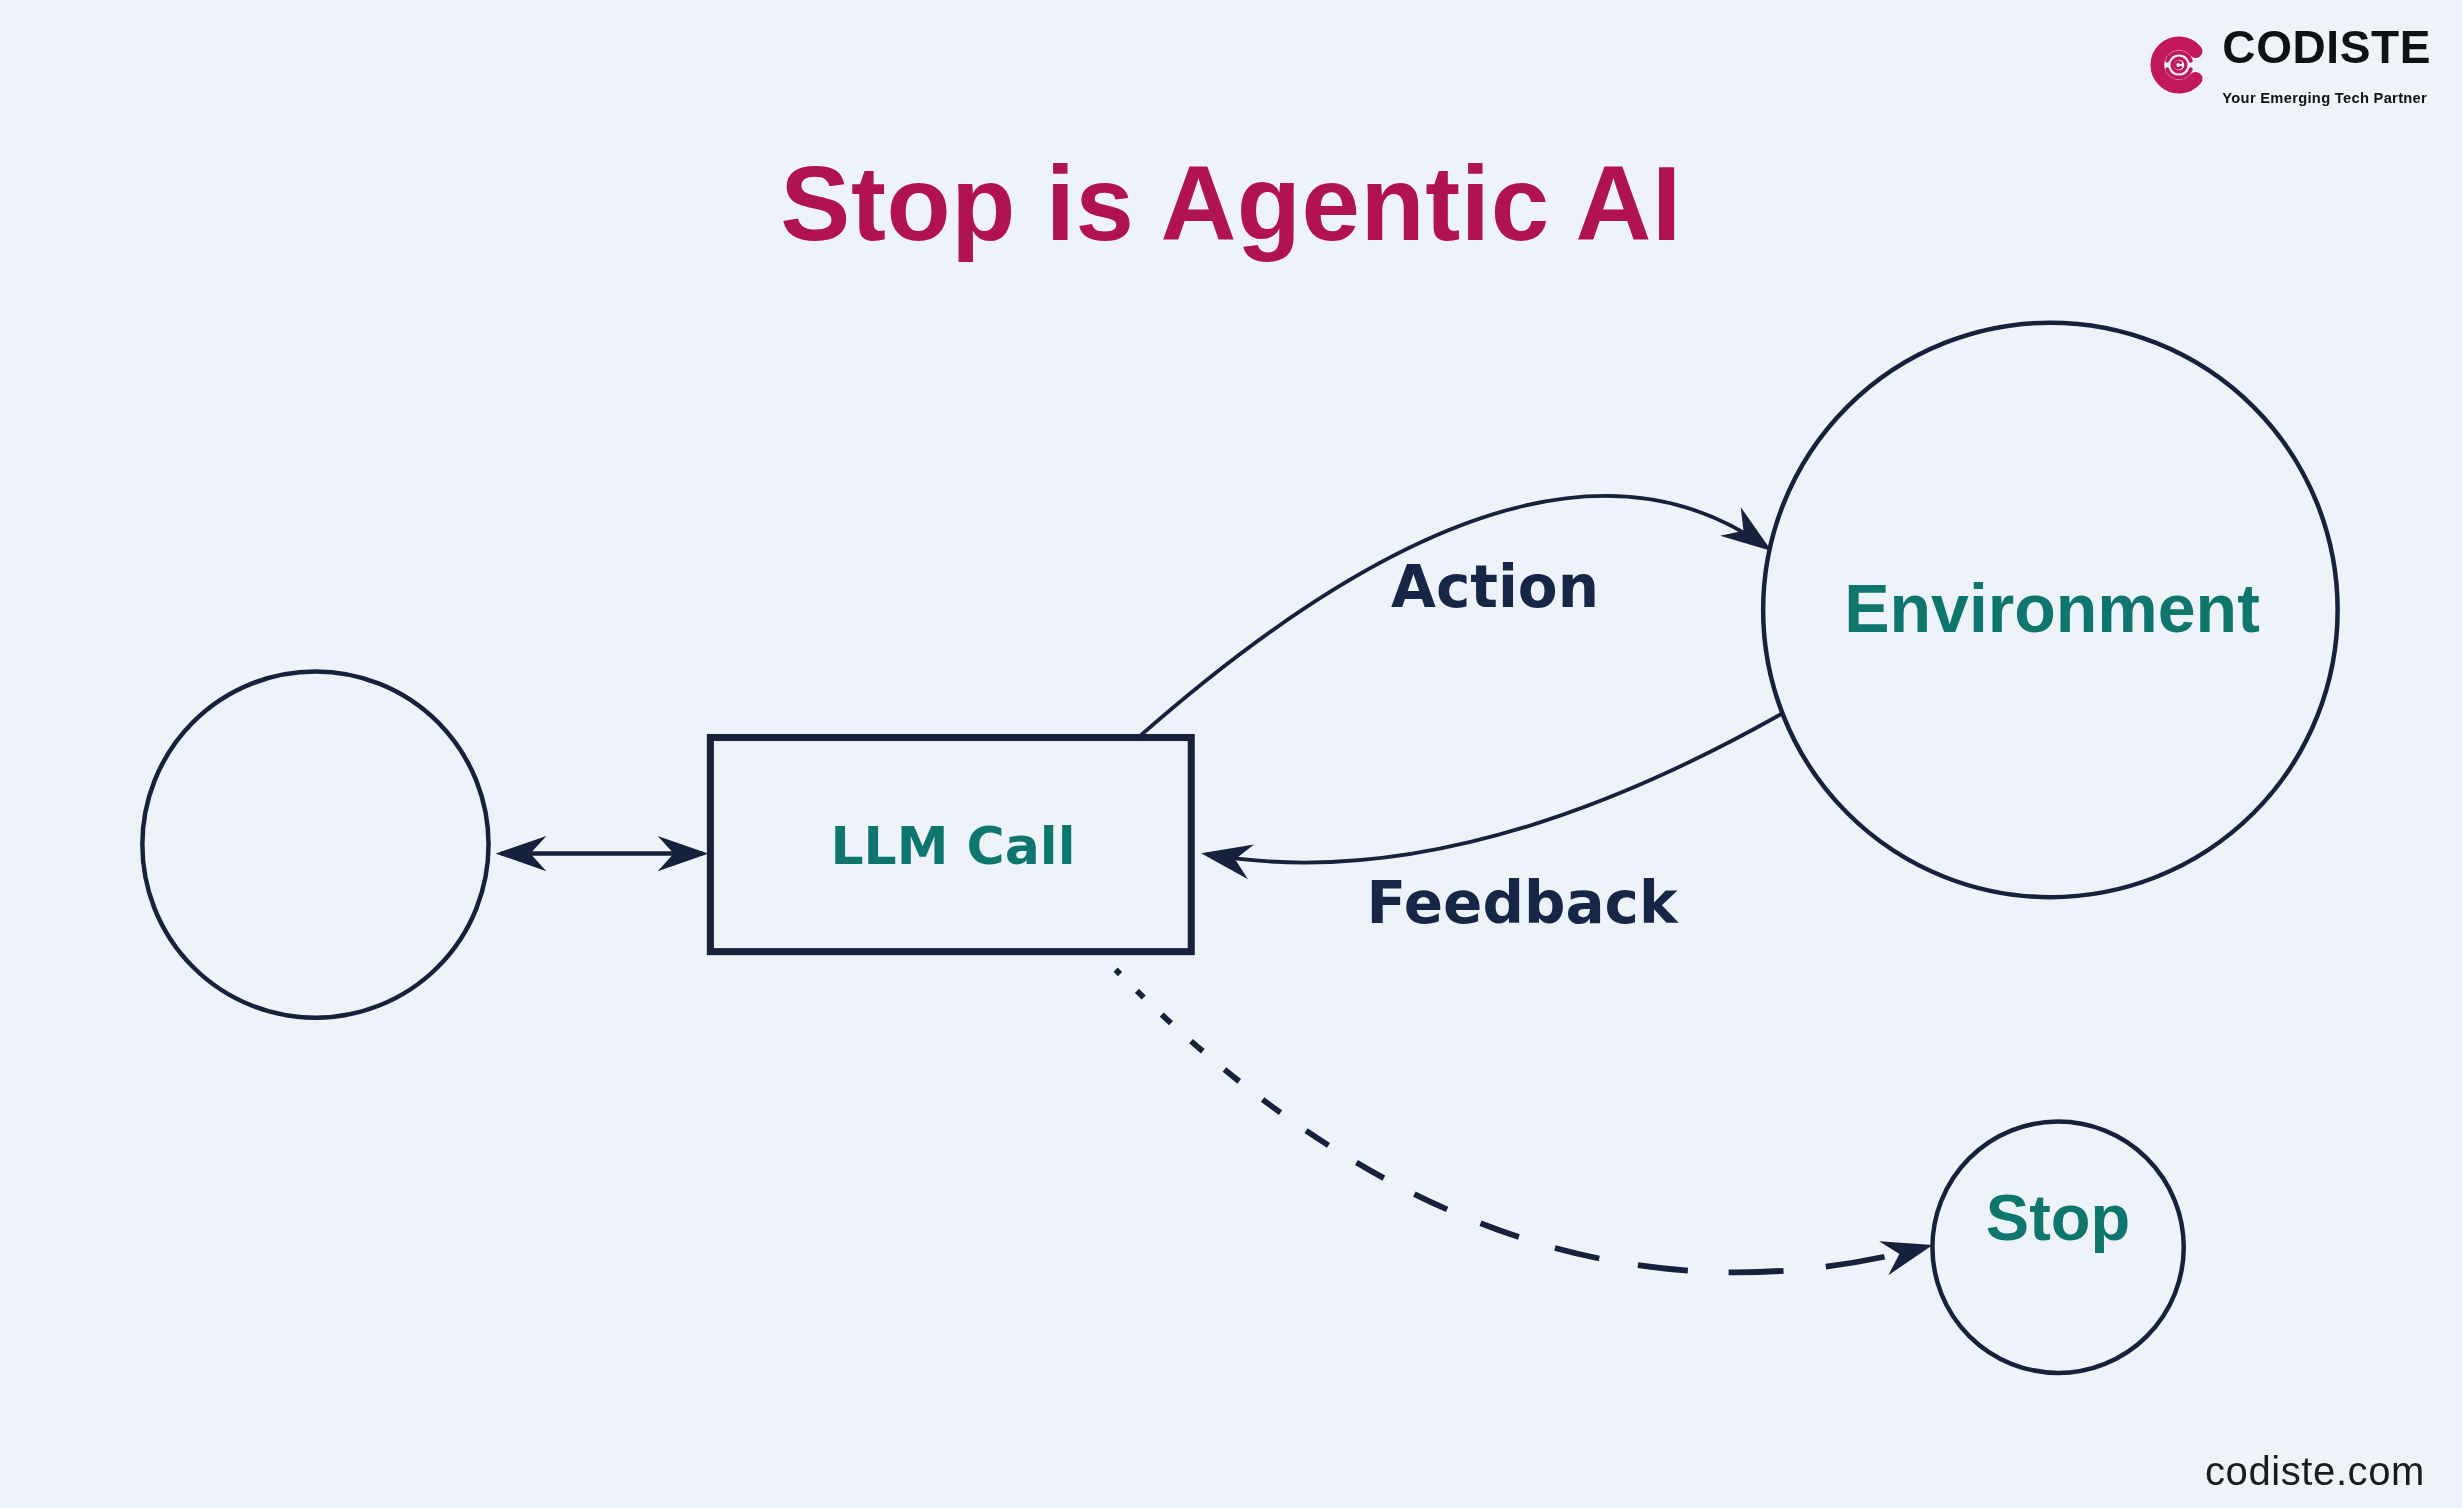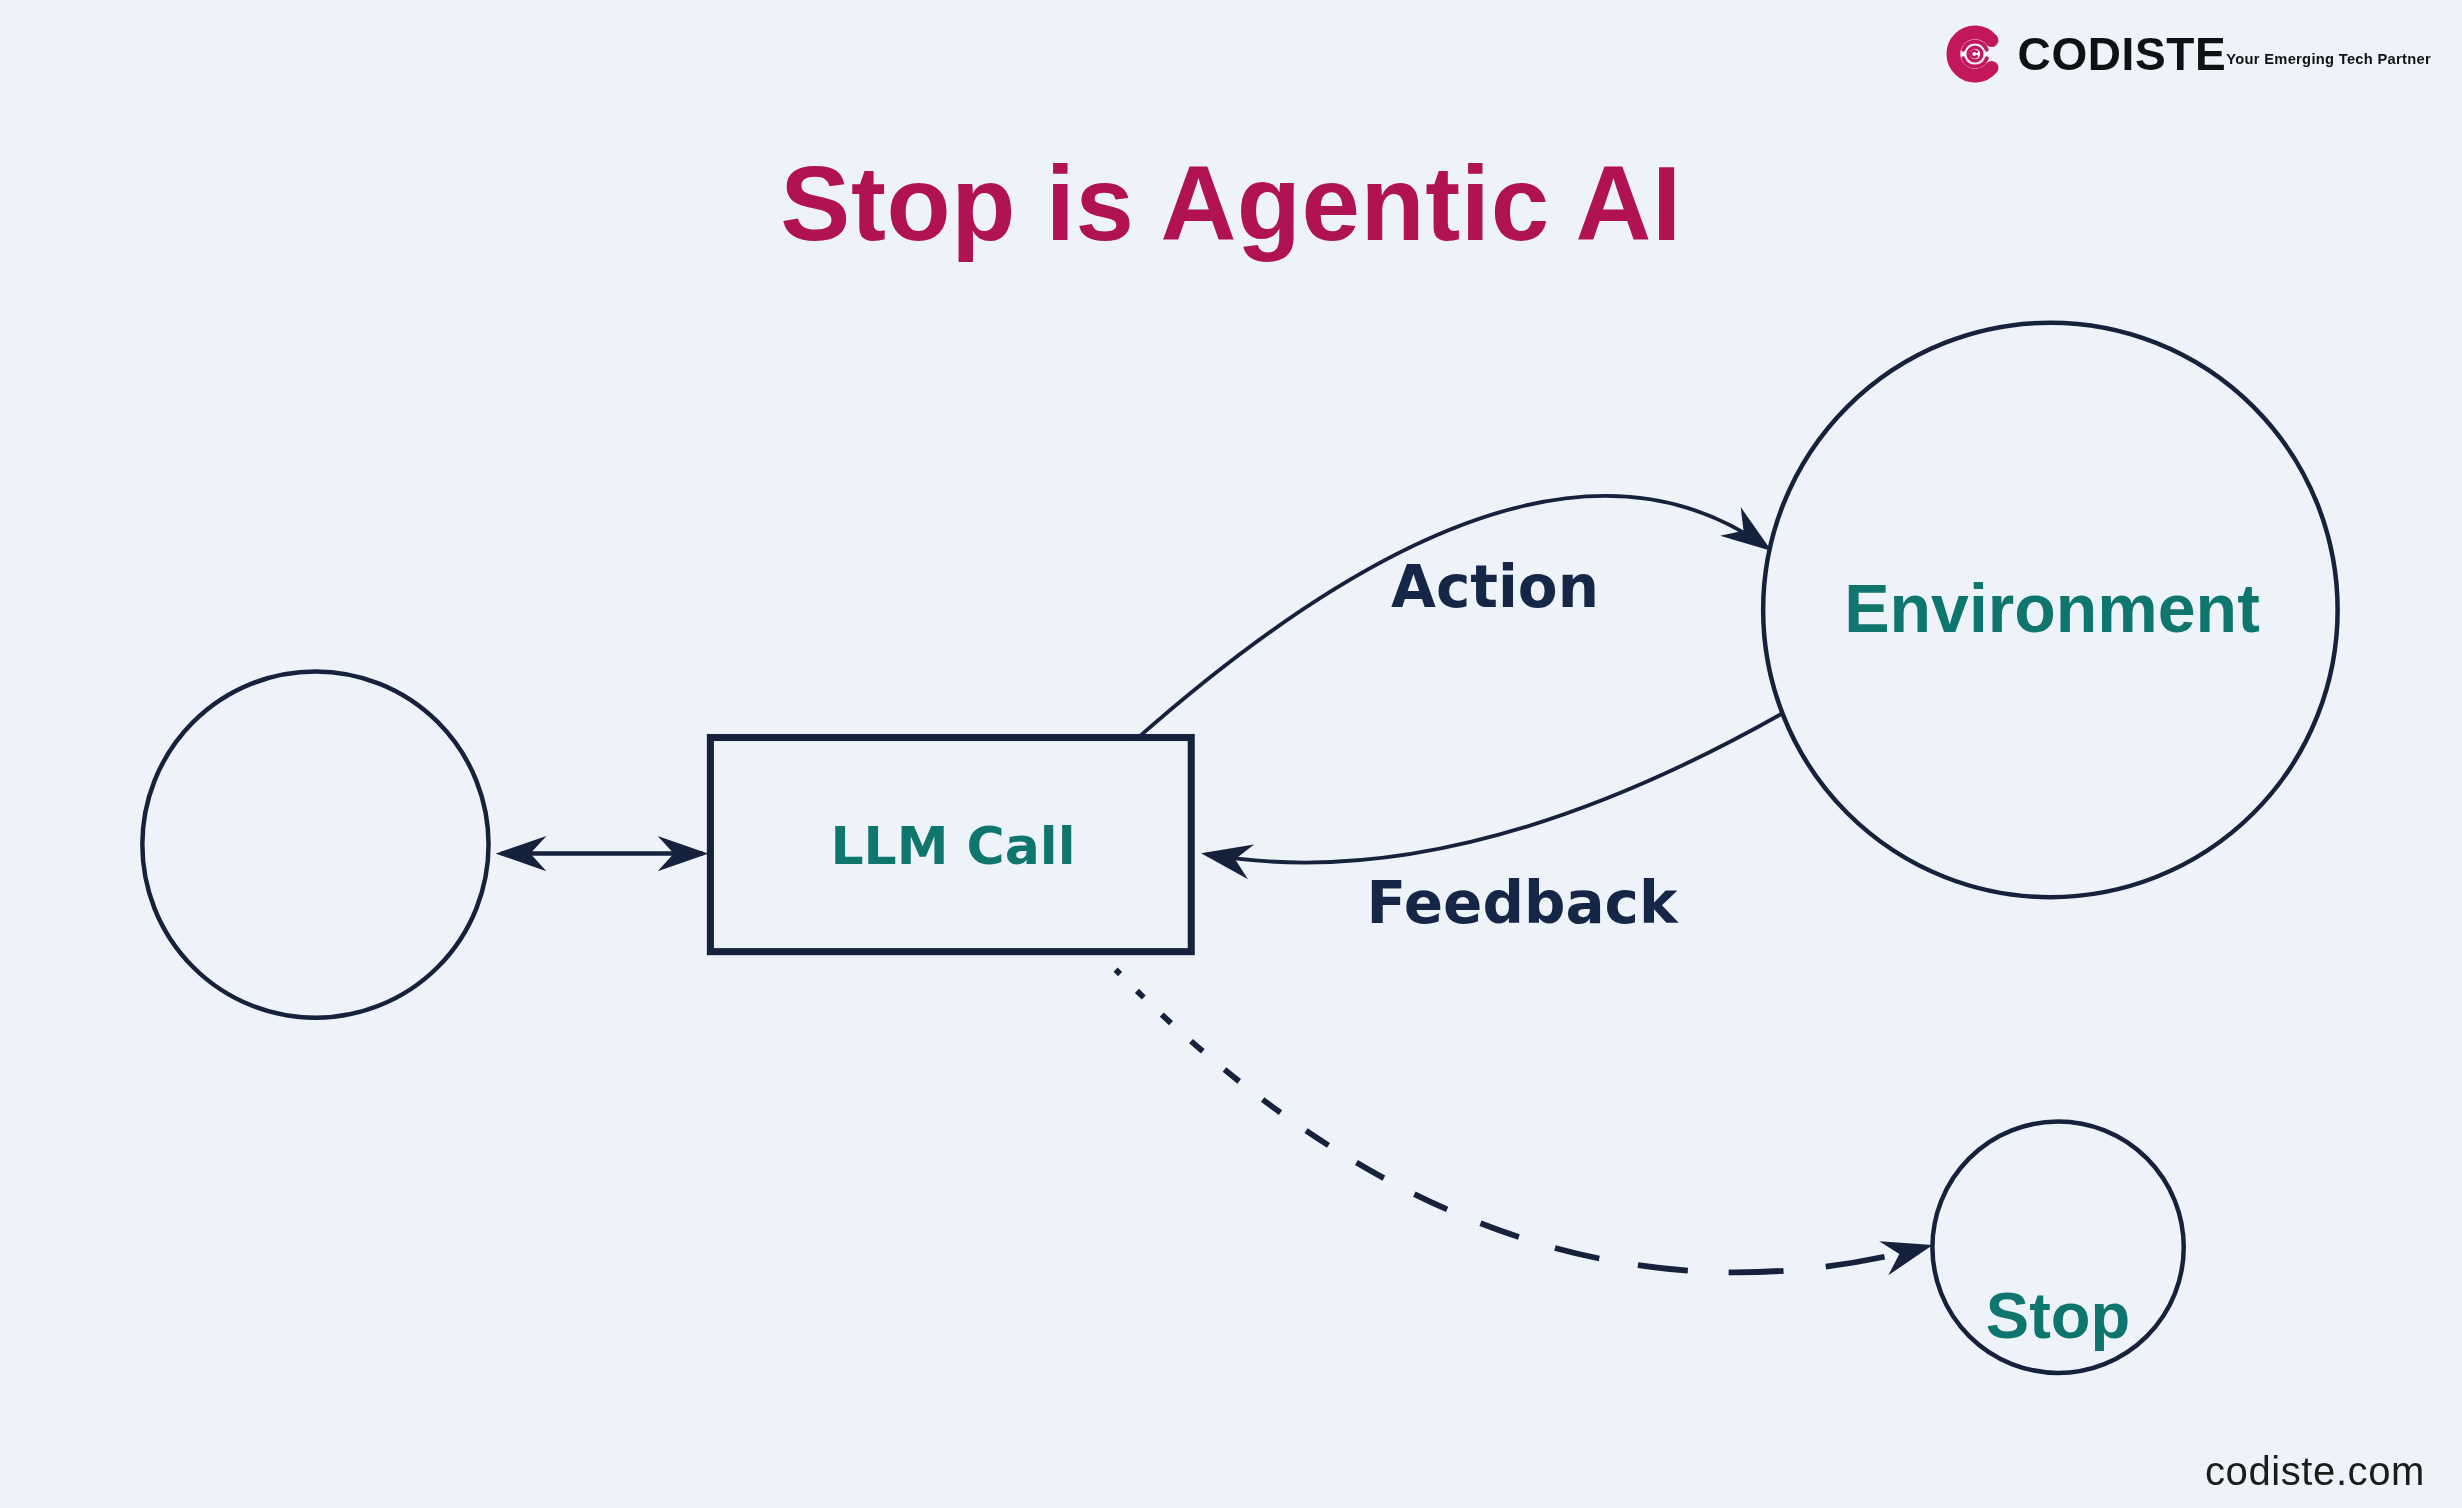--- a/index.html
+++ b/index.html
@@ -31,21 +31,21 @@
     line-height: 1.05;
   }
   .logo {
     position: absolute;
     top: 24.4px; right: 31px;
     display: flex;
     align-items: center;
     gap: 13px;
   }
   .logo-icon { width: 60px; height: 60px; display: block; }
-  .logo-text { display: flex; flex-direction: row; }
+  .logo-text { display: flex; flex-direction: column; }
   .logo-wordmark {
     font-size: 46px;
     font-weight: 700;
     color: #101114;
     letter-spacing: 0.6px;
     line-height: 1;
   }
   .logo-tagline {
     font-size: 14.7px;
     font-weight: 700;
@@ -58,21 +58,21 @@
     position: absolute;
     transform: translate(-50%, -50%);
     color: #0f766e;
     font-weight: 700;
     white-space: nowrap;
     line-height: 1;
   }
   .lbl-human       { left: 315px;  top: 845px; font-size: 69px; }
   .lbl-llm         { left: 953px; top: 846px; font-size: 52px; font-family: "DejaVu Sans", sans-serif; }
   .lbl-environment { left: 2052px; top: 608px;  font-size: 68px; }
-  .lbl-stop        { left: 2058px; top: 1315px; font-size: 65px; }
+  .lbl-stop        { left: 2058px; top: 1217px; font-size: 65px; }
   .edge-label {
     position: absolute;
     transform: translate(-50%, -50%);
     color: #152647;
     font-family: "DejaVu Sans", sans-serif;
     font-weight: 700;
     font-size: 58px;
     white-space: nowrap;
     line-height: 1;
   }

